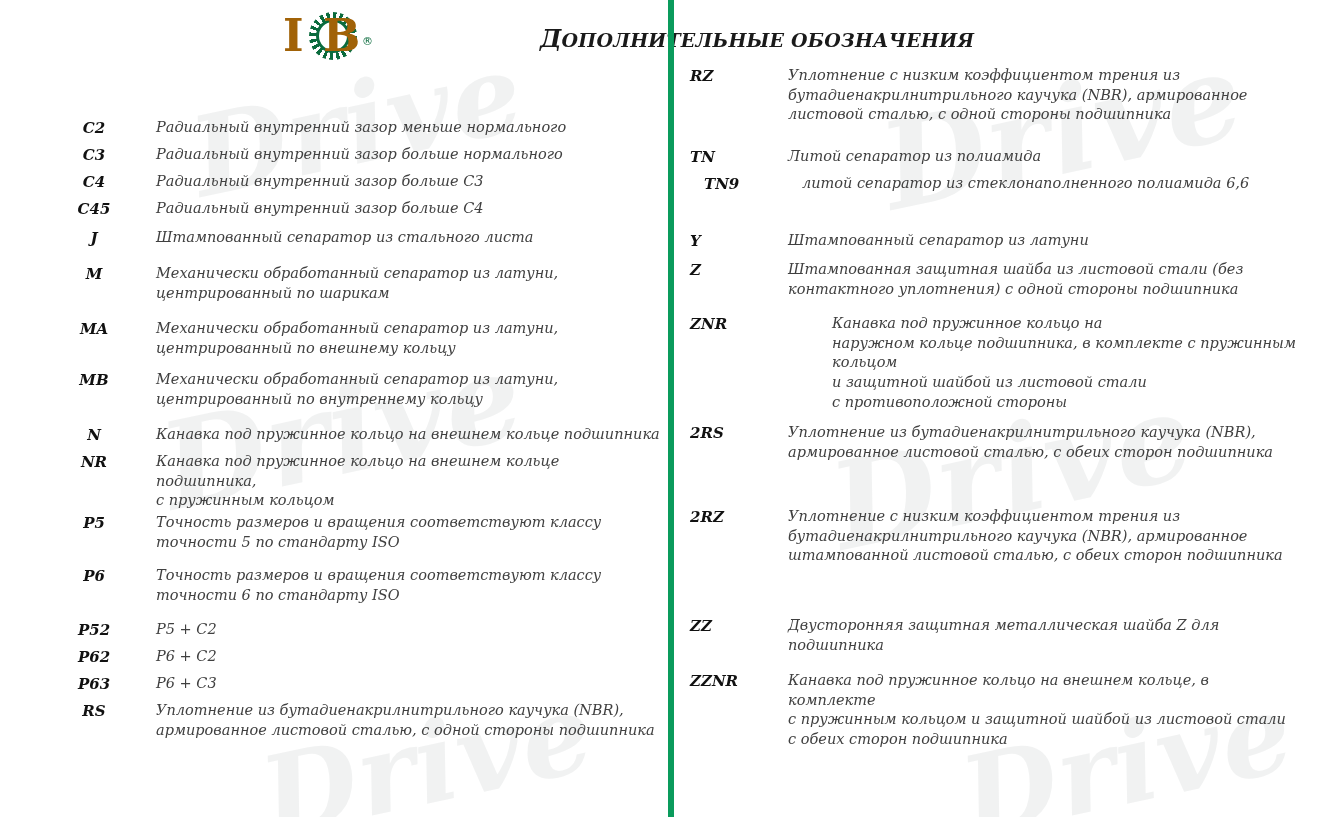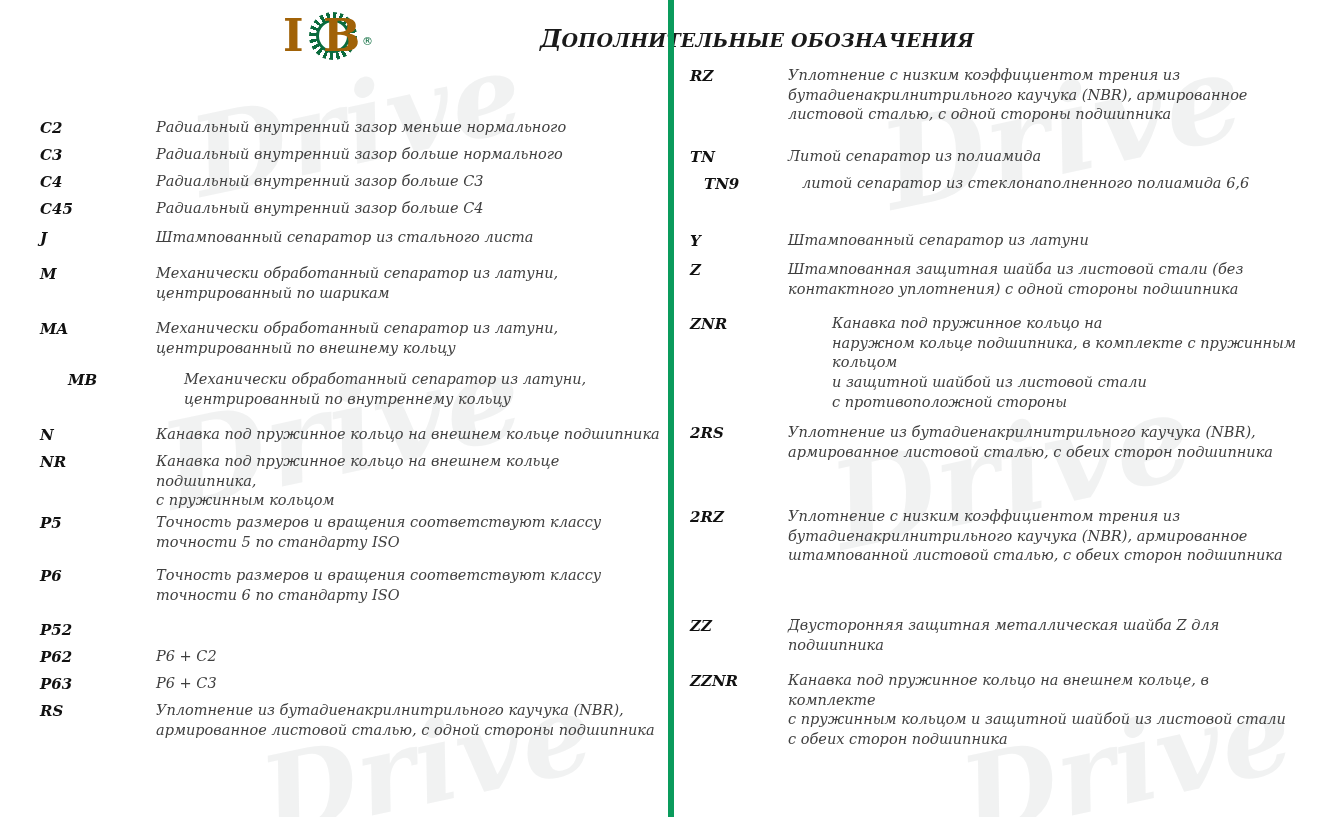--- a/index.html
+++ b/index.html
@@ -127,21 +127,21 @@
   .code {
     flex: 0 0 auto;
     font-family: "DejaVu Serif", serif;
     font-style: italic;
     font-weight: bold;
     font-size: 15px;
     color: #111;
     padding-right: 8px;
     line-height: 1.36;
   }
-  .col-left .code  { width: 108px; }
+  .col-left .code  { width: 108px; text-align: center; }
   .col-right .code { width: 90px; }
   .desc {
     flex: 1 1 auto;
     font-family: "DejaVu Serif", serif;
     font-style: italic;
     font-size: 14.5px;
     color: #404040;
     line-height: 1.36;
     white-space: pre-line;
   }
@@ -192,21 +192,21 @@
   <div class="entry" style="position:absolute;top:264px;left:0;right:0;">
     <div class="code">M</div>
     <div class="desc">Механически обработанный сепаратор из латуни,
 центрированный по шарикам</div>
   </div>
   <div class="entry" style="position:absolute;top:319px;left:0;right:0;">
     <div class="code">MA</div>
     <div class="desc">Механически обработанный сепаратор из латуни,
 центрированный по внешнему кольцу</div>
   </div>
-  <div class="entry" style="position:absolute;top:370px;left:0;right:0;margin-left:28px;">
+  <div class="entry" style="position:absolute;top:370px;left:0;right:0;">
     <div class="code">MB</div>
     <div class="desc">Механически обработанный сепаратор из латуни,
 центрированный по внутреннему кольцу</div>
   </div>
   <div class="entry" style="position:absolute;top:425px;left:0;right:0;">
     <div class="code">N</div>
     <div class="desc">Канавка под пружинное кольцо на внешнем кольце подшипника</div>
   </div>
   <div class="entry" style="position:absolute;top:452px;left:0;right:0;">
     <div class="code">NR</div>
@@ -218,20 +218,21 @@
     <div class="desc">Точность размеров и вращения соответствуют классу
 точности 5 по стандарту ISO</div>
   </div>
   <div class="entry" style="position:absolute;top:566px;left:0;right:0;">
     <div class="code">P6</div>
     <div class="desc">Точность размеров и вращения соответствуют классу
 точности 6 по стандарту ISO</div>
   </div>
   <div class="entry" style="position:absolute;top:620px;left:0;right:0;">
     <div class="code">P52</div>
+    <div class="desc">P5 + C2</div>
   </div>
   <div class="entry" style="position:absolute;top:647px;left:0;right:0;">
     <div class="code">P62</div>
     <div class="desc">P6 + C2</div>
   </div>
   <div class="entry" style="position:absolute;top:674px;left:0;right:0;">
     <div class="code">P63</div>
     <div class="desc">P6 + C3</div>
   </div>
   <div class="entry" style="position:absolute;top:701px;left:0;right:0;">

